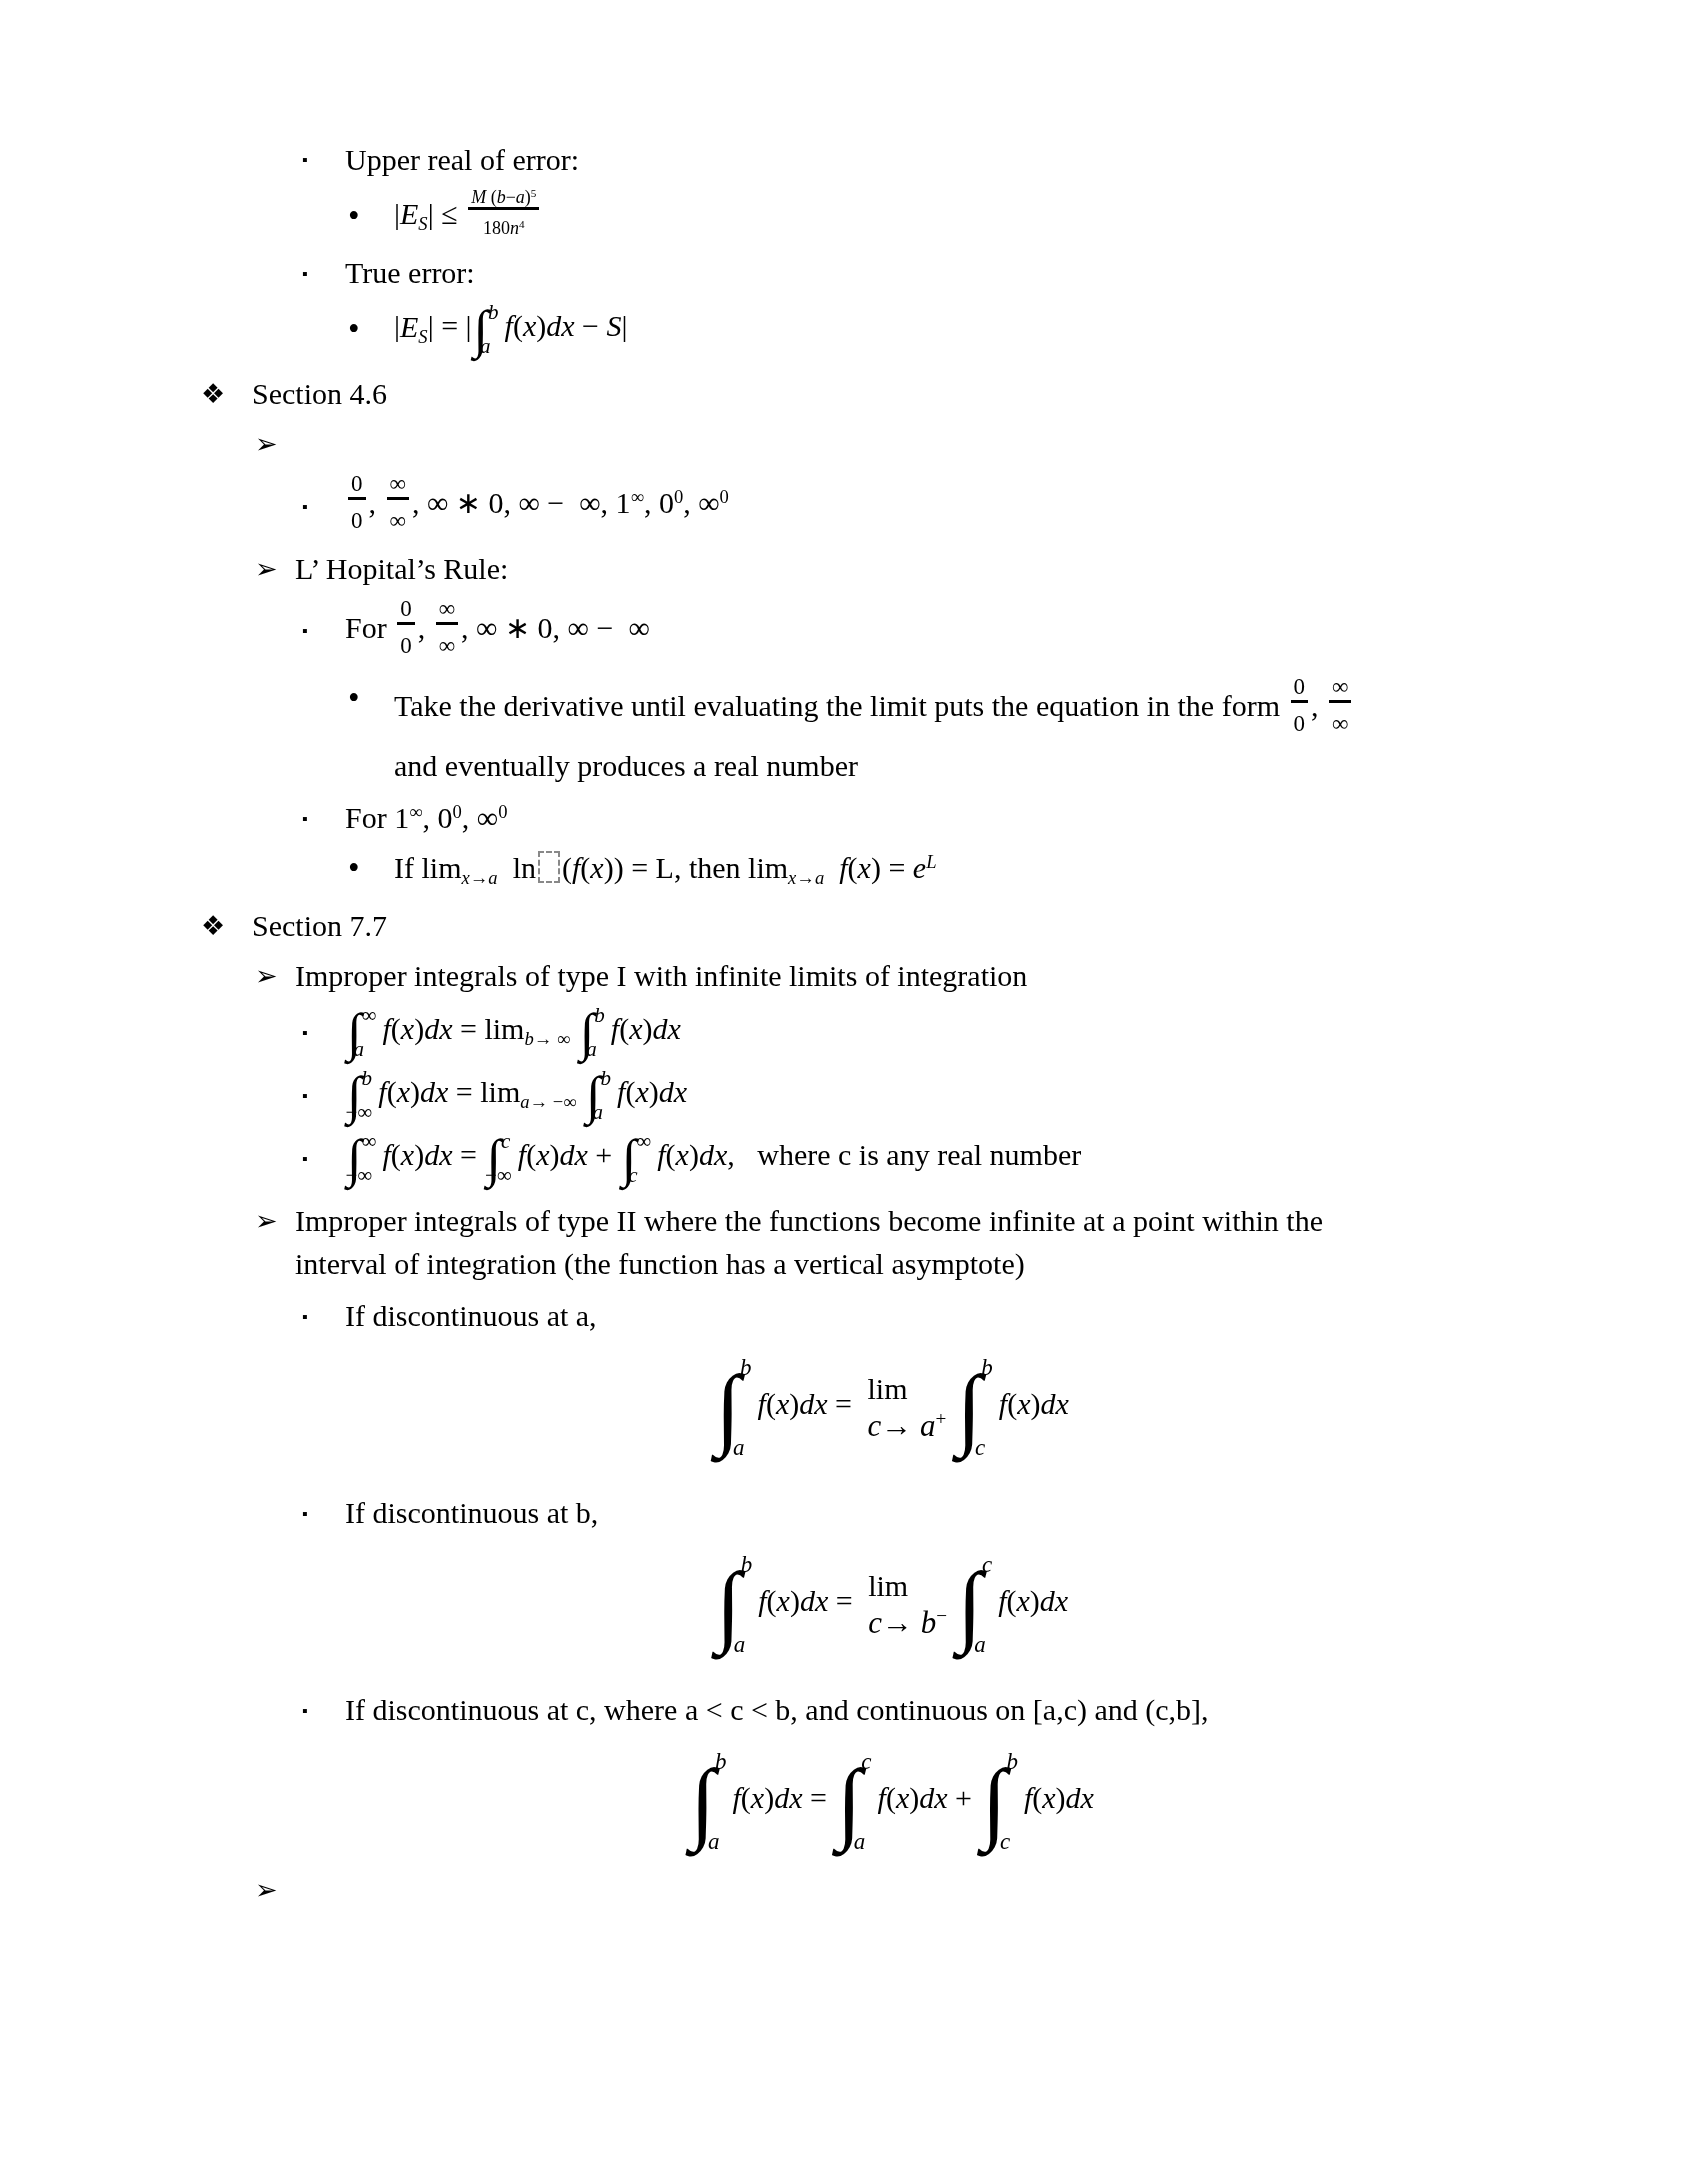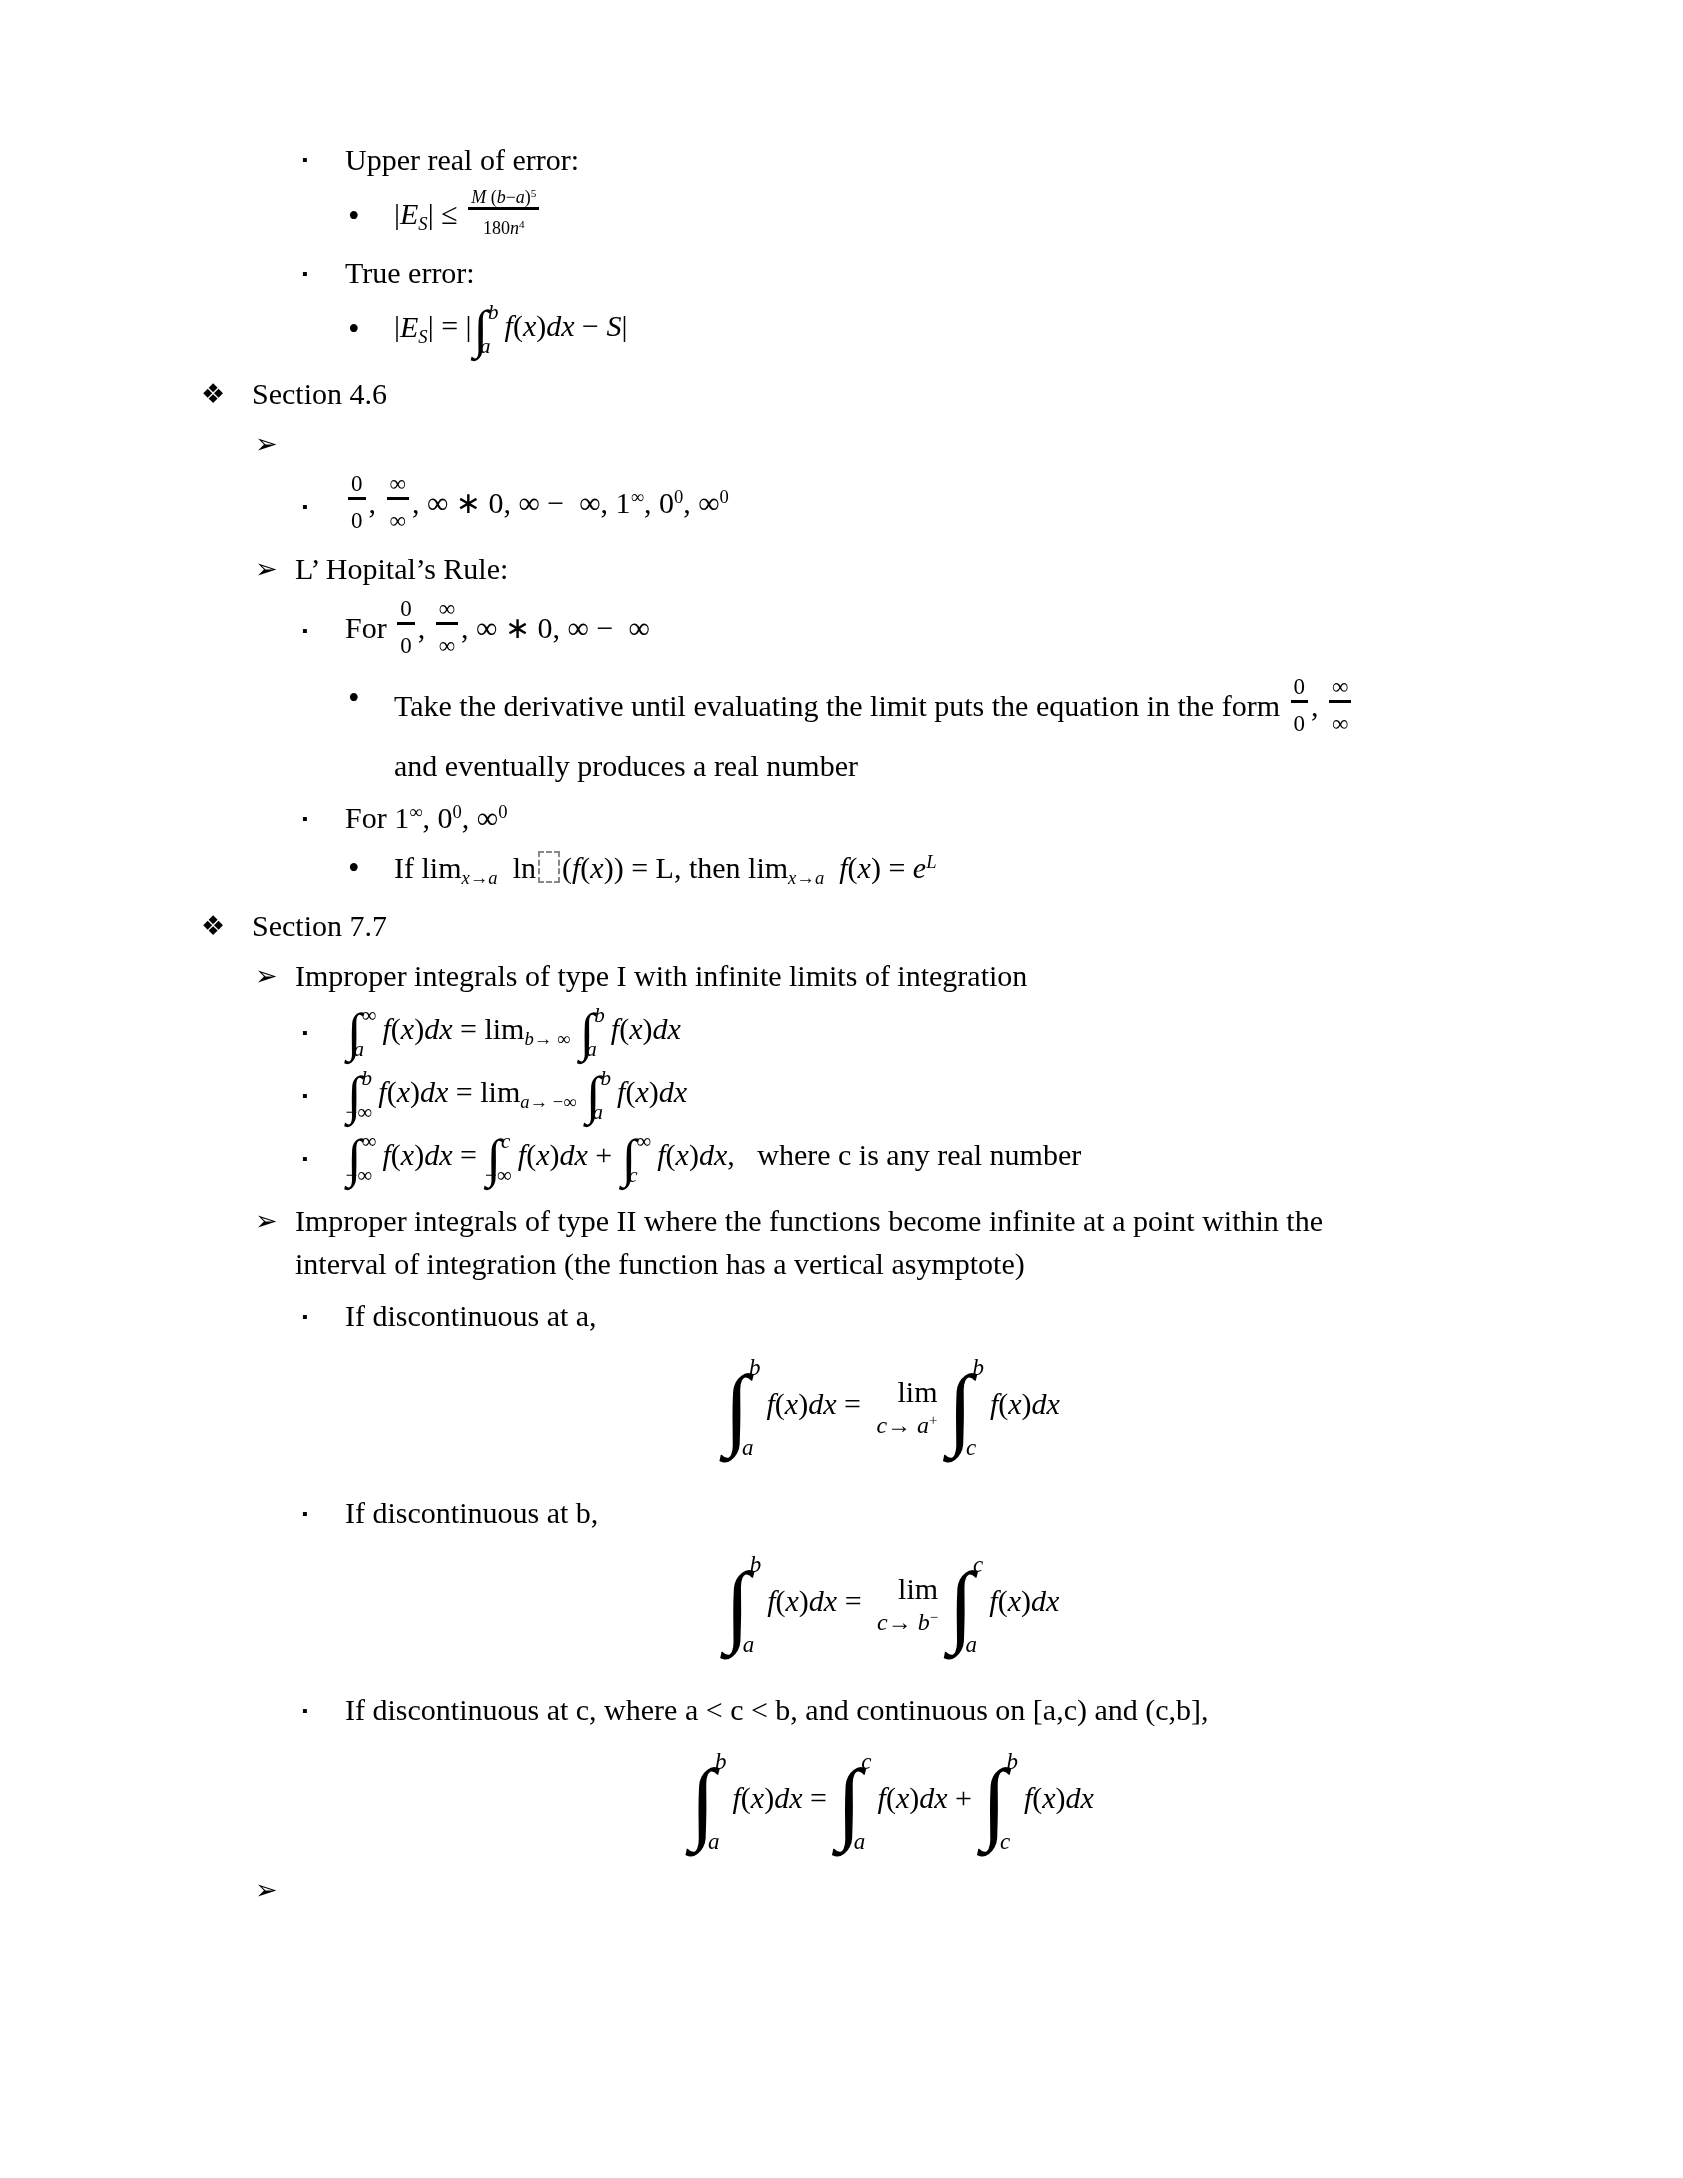--- a/index.html
+++ b/index.html
@@ -43,23 +43,23 @@
            font-size:21px;line-height:1;padding:2px 0;height:55px;}
   .iint .lb{margin-left:-8px;}
   .iint .lb.wide{margin-left:-16px;}
   
   .dint{display:inline-flex;vertical-align:middle;margin:0 6px 0 2px;}
   .dint .s{font-size:91px;line-height:1;align-self:center;}
   .dint .l{display:flex;flex-direction:column;justify-content:space-between;
            font-size:23px;line-height:1;height:103px;padding:2px 0;}
   .dint .lb{margin-left:-14px;}
   
-  .limu{display:inline-flex;flex-direction:column;align-items:flex-end;vertical-align:middle;
+  .limu{display:inline-flex;flex-direction:column;align-items:flex-start;vertical-align:middle;
         line-height:1;margin:0 8px;}
-  .limu .ls{font-size:24px;margin-top:6px;}
+  .limu .ls{font-size:31px;margin-top:6px;}
   
   .mbox{display:inline-block;width:18px;height:28px;border:2px dashed #888;
         vertical-align:-5px;margin:0 2px;}
   
   .display{display:block;margin:14px 0 30px 297px;width:1188px;text-align:center;line-height:1;}
   .g8{margin-top:8px;} .g12{margin-top:12px;} .g20{margin-top:20px;}
 </style>
 </head>
 <body>
 

